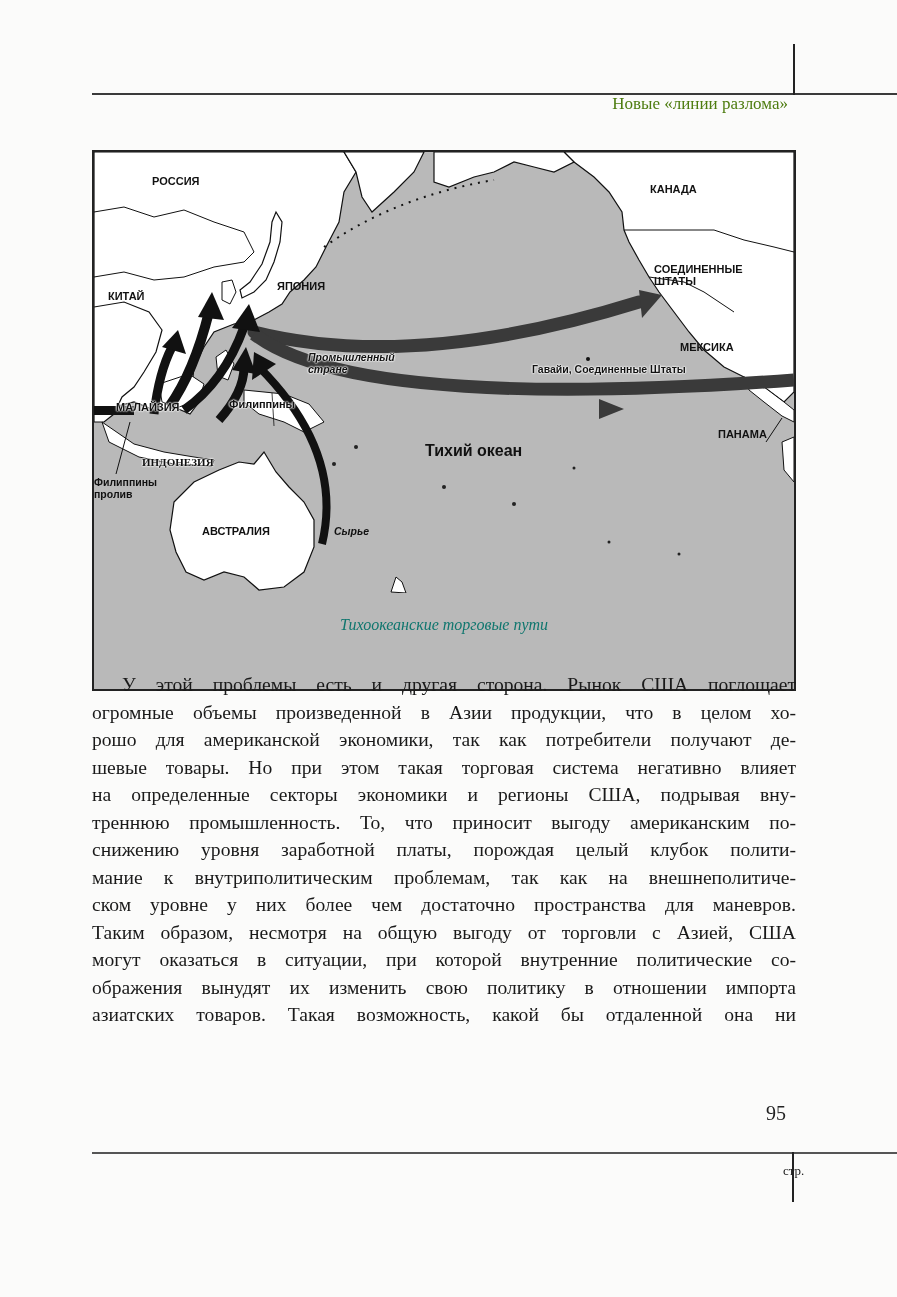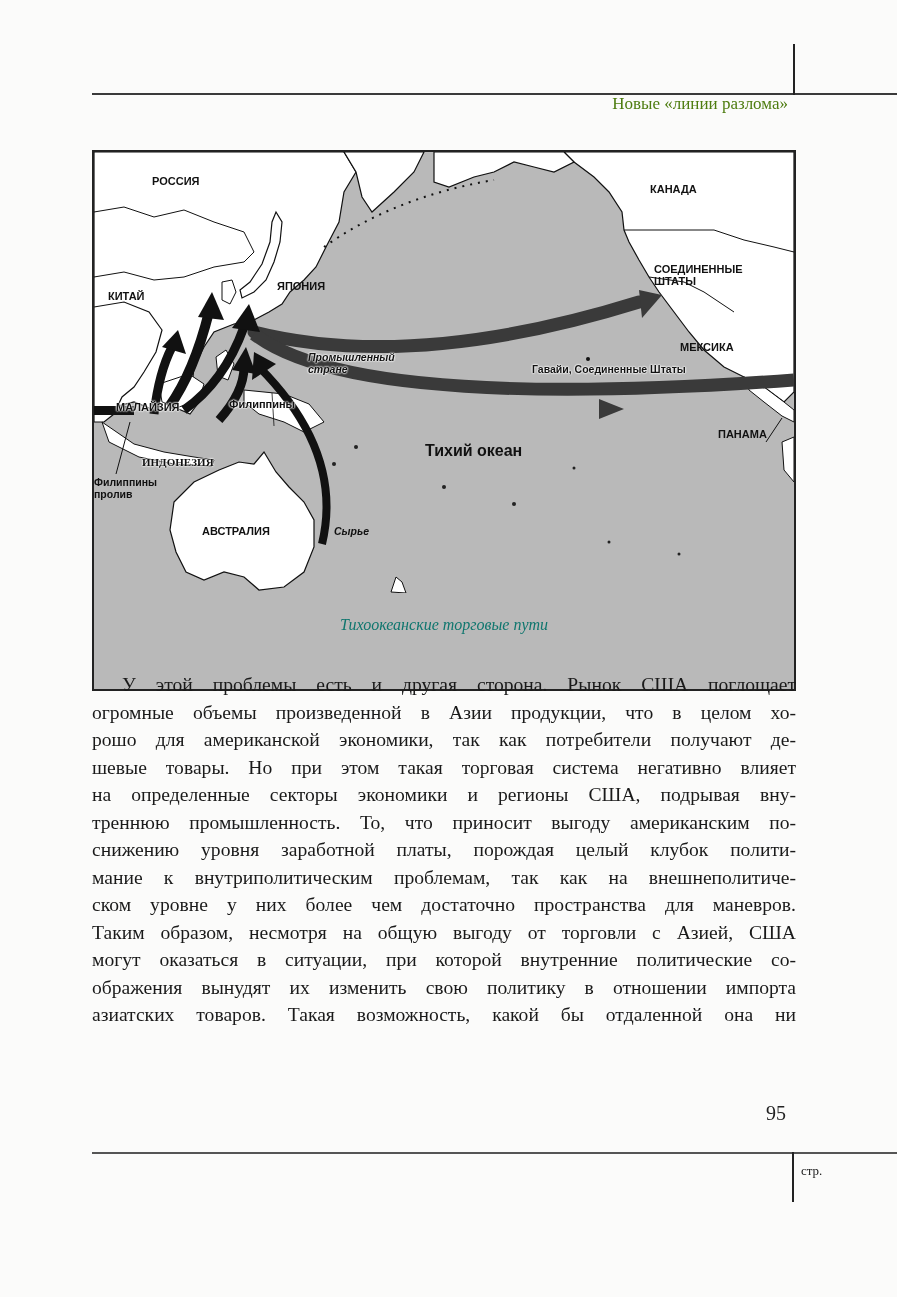--- a/index.html
+++ b/index.html
@@ -40,21 +40,21 @@
       left: 92px; top: 671px; width: 704px;
       font-family: "Liberation Serif", serif; font-size: 19.6px; line-height: 27.5px;
       color: #1a1a1a;
     }
     .body-text .line { display: block; text-align: justify; text-align-last: justify; white-space: nowrap; height: 27.5px; }
     .body-text .line.first { text-indent: 30px; }
 
     .foot-rule { left: 92px; top: 1152px; width: 805px; height: 2px; background: #555; }
     .foot-bar { left: 792px; top: 1152px; width: 2px; height: 50px; background: #222; }
     .page-num { left: 740px; top: 1102px; width: 46px; text-align: right; font-family: "Liberation Serif", serif; font-size: 20px; color: #222; }
-    .page-suffix { left: 801px; top: 1163px; font-family: "Liberation Serif", serif; font-size: 13px; color: #222; }
+    .page-suffix { left: 783px; top: 1163px; font-family: "Liberation Serif", serif; font-size: 13px; color: #222; }
   </style>
 </head>
 <body>
 
 <div class="abs running-head">Новые «линии разлома»</div>
 <div class="abs head-rule"></div>
 <div class="abs head-bar"></div>
 
 <div class="abs map">
   <svg width="700" height="441" viewBox="0 0 700 441">

